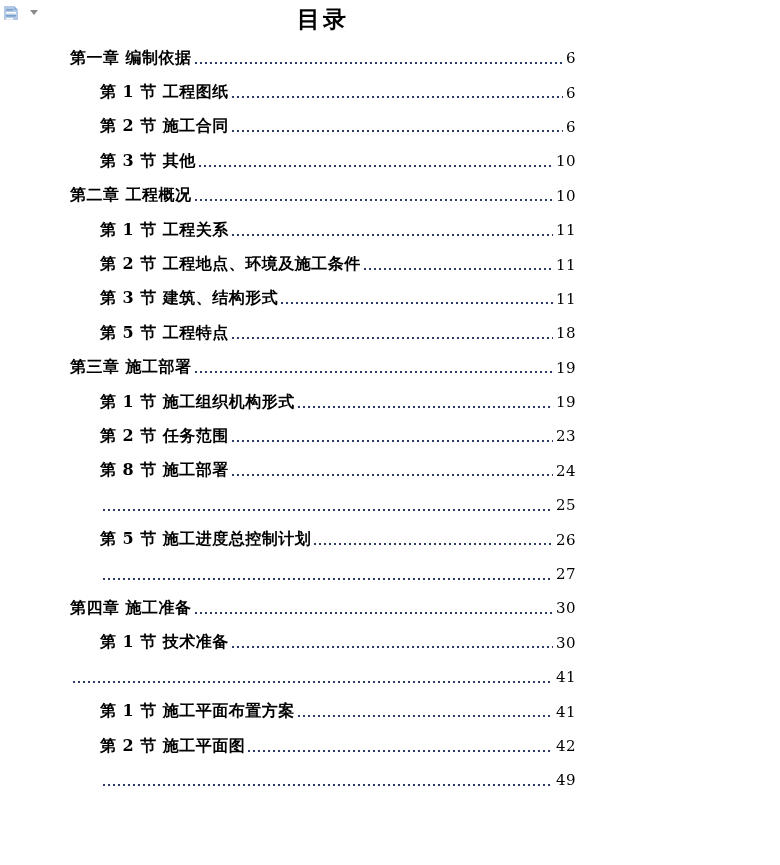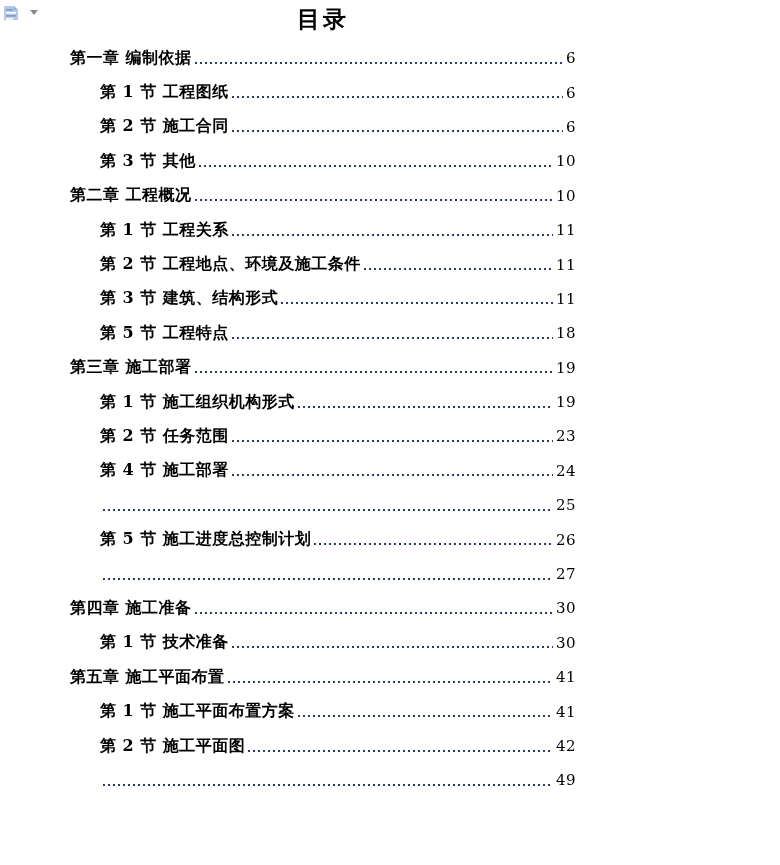--- a/index.html
+++ b/index.html
@@ -161,21 +161,21 @@
       <span class="lbl">第 1 节 施工组织机构形式</span>
       <span class="leader"></span>
       <span class="pg">19</span>
     </div>
       <div class="row lvl2">
       <span class="lbl">第 2 节 任务范围</span>
       <span class="leader"></span>
       <span class="pg">23</span>
     </div>
       <div class="row lvl2">
-      <span class="lbl">第 4 节 施工部署</span>
+      <span class="lbl">第 8 节 施工部署</span>
       <span class="leader"></span>
       <span class="pg">24</span>
     </div>
       <div class="row lvl2">
       <span class="leader"></span>
       <span class="pg">25</span>
     </div>
       <div class="row lvl2">
       <span class="lbl">第 5 节 施工进度总控制计划</span>
       <span class="leader"></span>
@@ -189,21 +189,20 @@
       <span class="lbl">第四章 施工准备</span>
       <span class="leader"></span>
       <span class="pg">30</span>
     </div>
       <div class="row lvl2">
       <span class="lbl">第 1 节 技术准备</span>
       <span class="leader"></span>
       <span class="pg">30</span>
     </div>
       <div class="row lvl1">
-      <span class="lbl">第五章 施工平面布置</span>
       <span class="leader"></span>
       <span class="pg">41</span>
     </div>
       <div class="row lvl2">
       <span class="lbl">第 1 节 施工平面布置方案</span>
       <span class="leader"></span>
       <span class="pg">41</span>
     </div>
       <div class="row lvl2">
       <span class="lbl">第 2 节 施工平面图</span>

